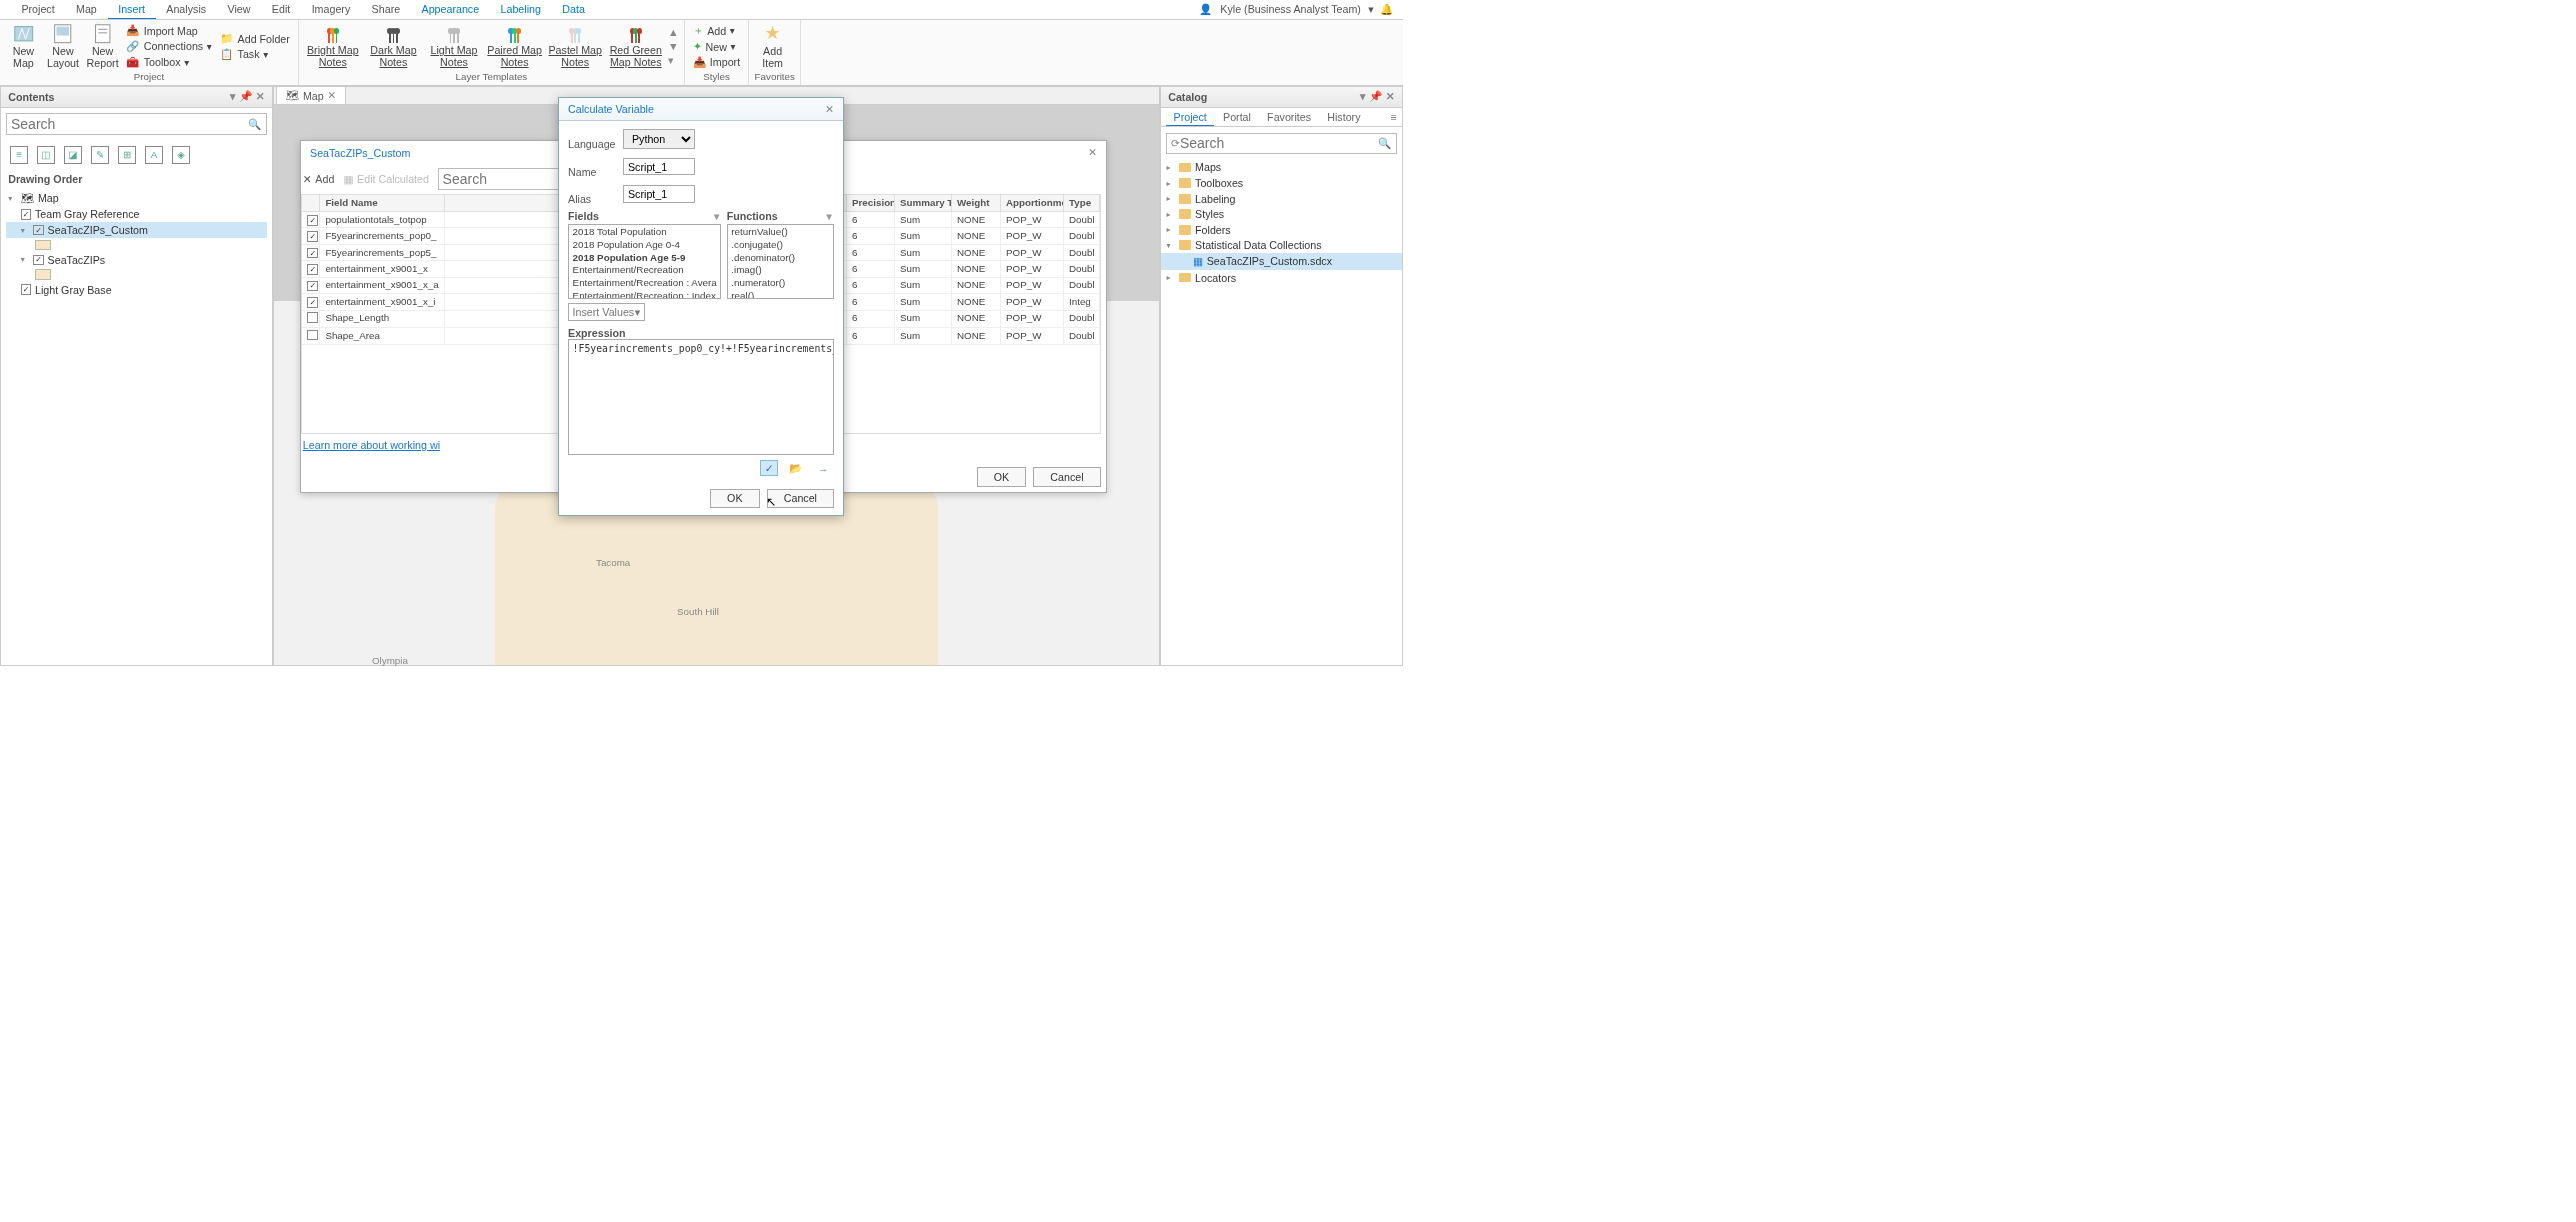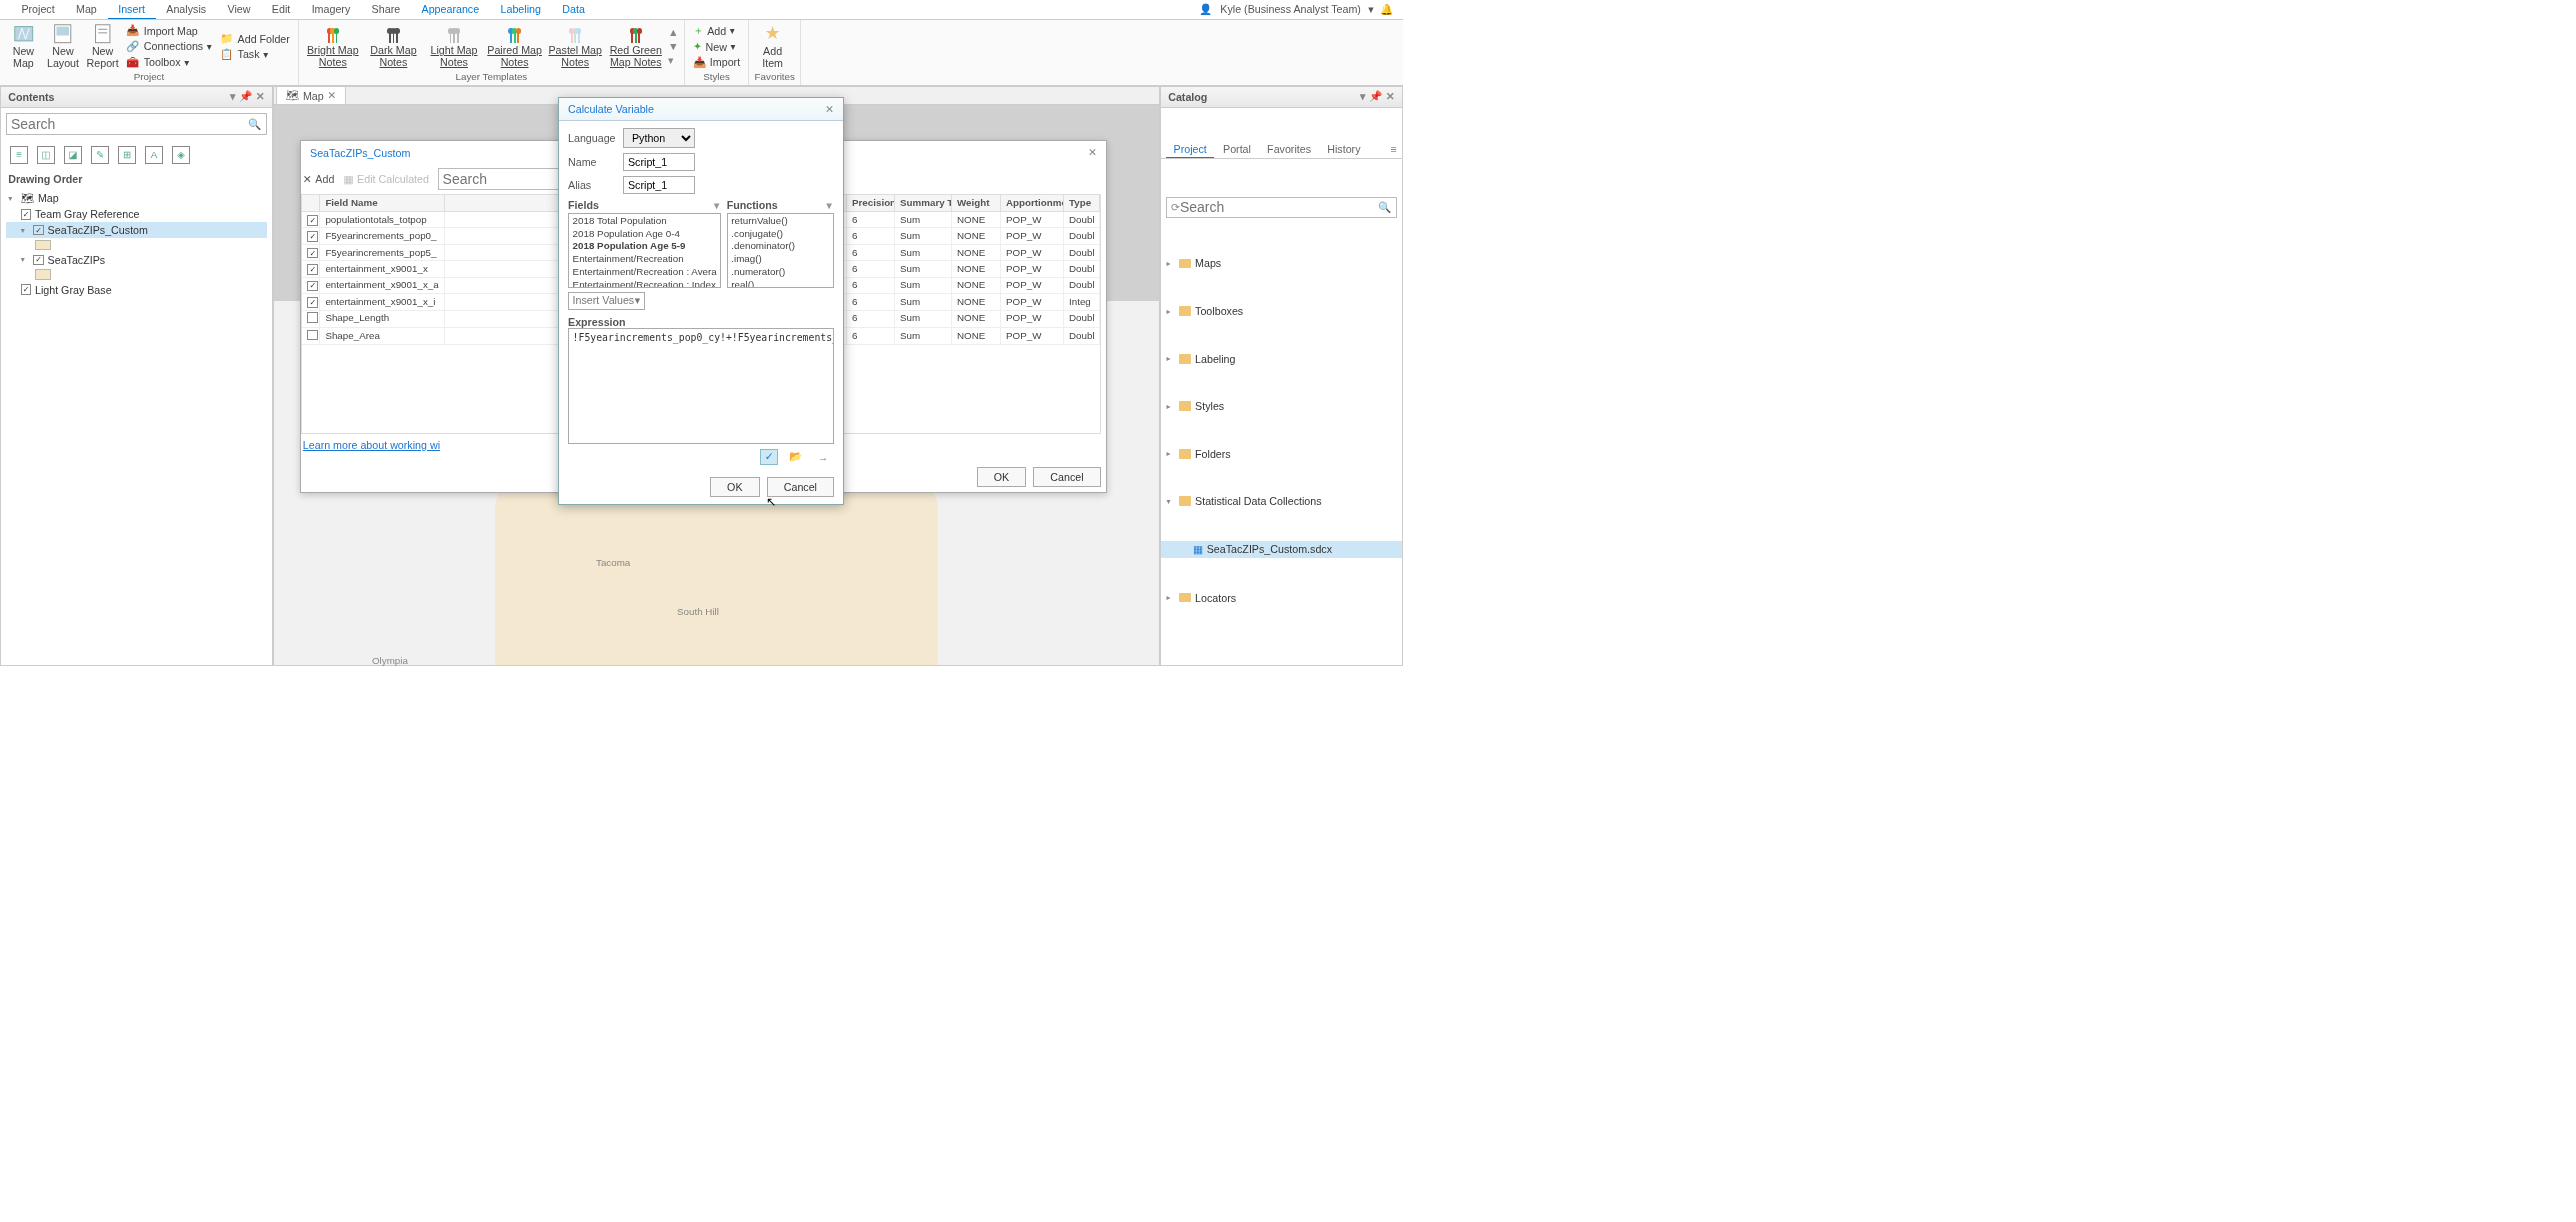--- a/index.html
+++ b/index.html
@@ -53,21 +53,21 @@
 
 
 .map-view { flex: 1; position: relative; background: #e8e8e8; border: 0.9px solid #ccc; }
 .map-tabs { display: flex; background: #f0f0f0; border-bottom: 0.9px solid #ccc; height: 18px; align-items: center; }
 .map-tab { padding: 1.8px 9px; background: #fff; border: 0.9px solid #ccc; border-bottom: none; display: flex; align-items: center; gap: 3.6px; color: #555; margin-left: 1.8px; }
 .map-canvas { position: absolute; inset: 18px 0 0 0; background: linear-gradient(#d0d0d0 0%, #d0d0d0 35%, #f1f1f1 35%, #f1f1f1 100%); }
 .landmass { position: absolute; left: 25%; top: 60%; width: 50%; height: 40%; background: #f5e6c8; border-radius: 40% 40% 0 0 / 30% 30% 0 0; opacity: 0.8; }
 .city-label { position: absolute; color: #888; font-size: 9.8px; }
 
 
-.catalog { width: 243px; gap: 32px; }
+.catalog { width: 243px; }
 .catalog-tabs { display: flex; border-bottom: 0.9px solid #ccc; padding-left: 5.4px; gap: 1.8px; }
 .catalog-tab { padding: 2.7px 7.2px; color: #666; }
 .catalog-tab.active { color: #1976d2; border-bottom: 1.8px solid #1976d2; }
 .cat-tree-item { display: flex; align-items: center; gap: 3.6px; padding: 1.8px 5.4px; color: #333; }
 .cat-tree-item.selected { background: #cde6f7; }
 .folder-icon { width: 12.5px; height: 9.8px; background: #f0c674; border-radius: 0.9px; display: inline-block; }
 
 
 .dlg-seatac { position: absolute; left: 300px; top: 140px; width: 807px; height: 353px; background: #fff; border: 0.9px solid #aaa; box-shadow: 0 1.8px 7.2px rgba(0,0,0,0.2); display: flex; flex-direction: column; }
 .dlg-header { padding: 5.4px 9px; color: #1976d2; display: flex; justify-content: space-between; align-items: center; }
@@ -87,21 +87,21 @@
 .dlg-td { padding: 1.8px 5.4px; border-right: 0.9px solid #eee; color: #444; font-size: 9.8px; white-space: nowrap; overflow: hidden; }
 .dlg-link { color: #1976d2; text-decoration: underline; padding: 5.4px 1.8px; }
 .dlg-buttons { display: flex; gap: 7.2px; justify-content: flex-end; padding: 5.4px; }
 .btn-std { border: 0.9px solid #aaa; background: #f8f8f8; padding: 2.7px 16px; color: #333; }
 
 
 .dlg-calc { position: absolute; left: 558px; top: 97px; width: 286px; background: #fff; border: 0.9px solid #8aa; box-shadow: 0 2.7px 10.7px rgba(0,0,0,0.3); z-index: 10; display: flex; flex-direction: column; }
 .dlg-calc-title { padding: 4.5px 9px; color: #1976d2; border-bottom: 0.9px solid #bcd; display: flex; justify-content: space-between; align-items: center; background: linear-gradient(#f9fcfd,#eef5f9); }
 .dlg-calc-body { padding: 7.2px 9px; color: #555; }
 .form-row { display: flex; align-items: center; margin-bottom: 5.4px; gap: 5.4px; }
-.form-row label { width: 50px; color: #555; }
+.form-row label { width: 50px; color: #555; margin-top: 10px; }
 .form-row input, .form-row select { border: 0.9px solid #aaa; padding: 1.8px 3.6px; flex: 1; font-size: 10.7px; }
 .two-lists { display: flex; gap: 5.4px; }
 .list-col { flex: 1; display: flex; flex-direction: column; }
 .list-header { display: flex; justify-content: space-between; align-items: center; color: #555; font-weight: 600; padding-bottom: 1.8px; }
 .list-box { border: 0.9px solid #aaa; height: 75px; overflow-y: scroll; }
 .list-item { padding: 0.9px 3.6px; color: #444; font-size: 9.8px; white-space: nowrap; }
 .list-item.bold { font-weight: 700; }
 .insert-combo { width: 50%; border: 0.9px solid #aaa; padding: 1.8px 3.6px; margin-top: 3.6px; color: #777; display: flex; justify-content: space-between; }
 .expr-label { color: #555; font-weight: 600; margin-top: 5.4px; }
 .expr-box { border: 0.9px solid #aaa; height: 116px; padding: 3.6px; font-family: 'Consolas', monospace; font-size: 9.8px; color: #333; position: relative; overflow-y: scroll; }

